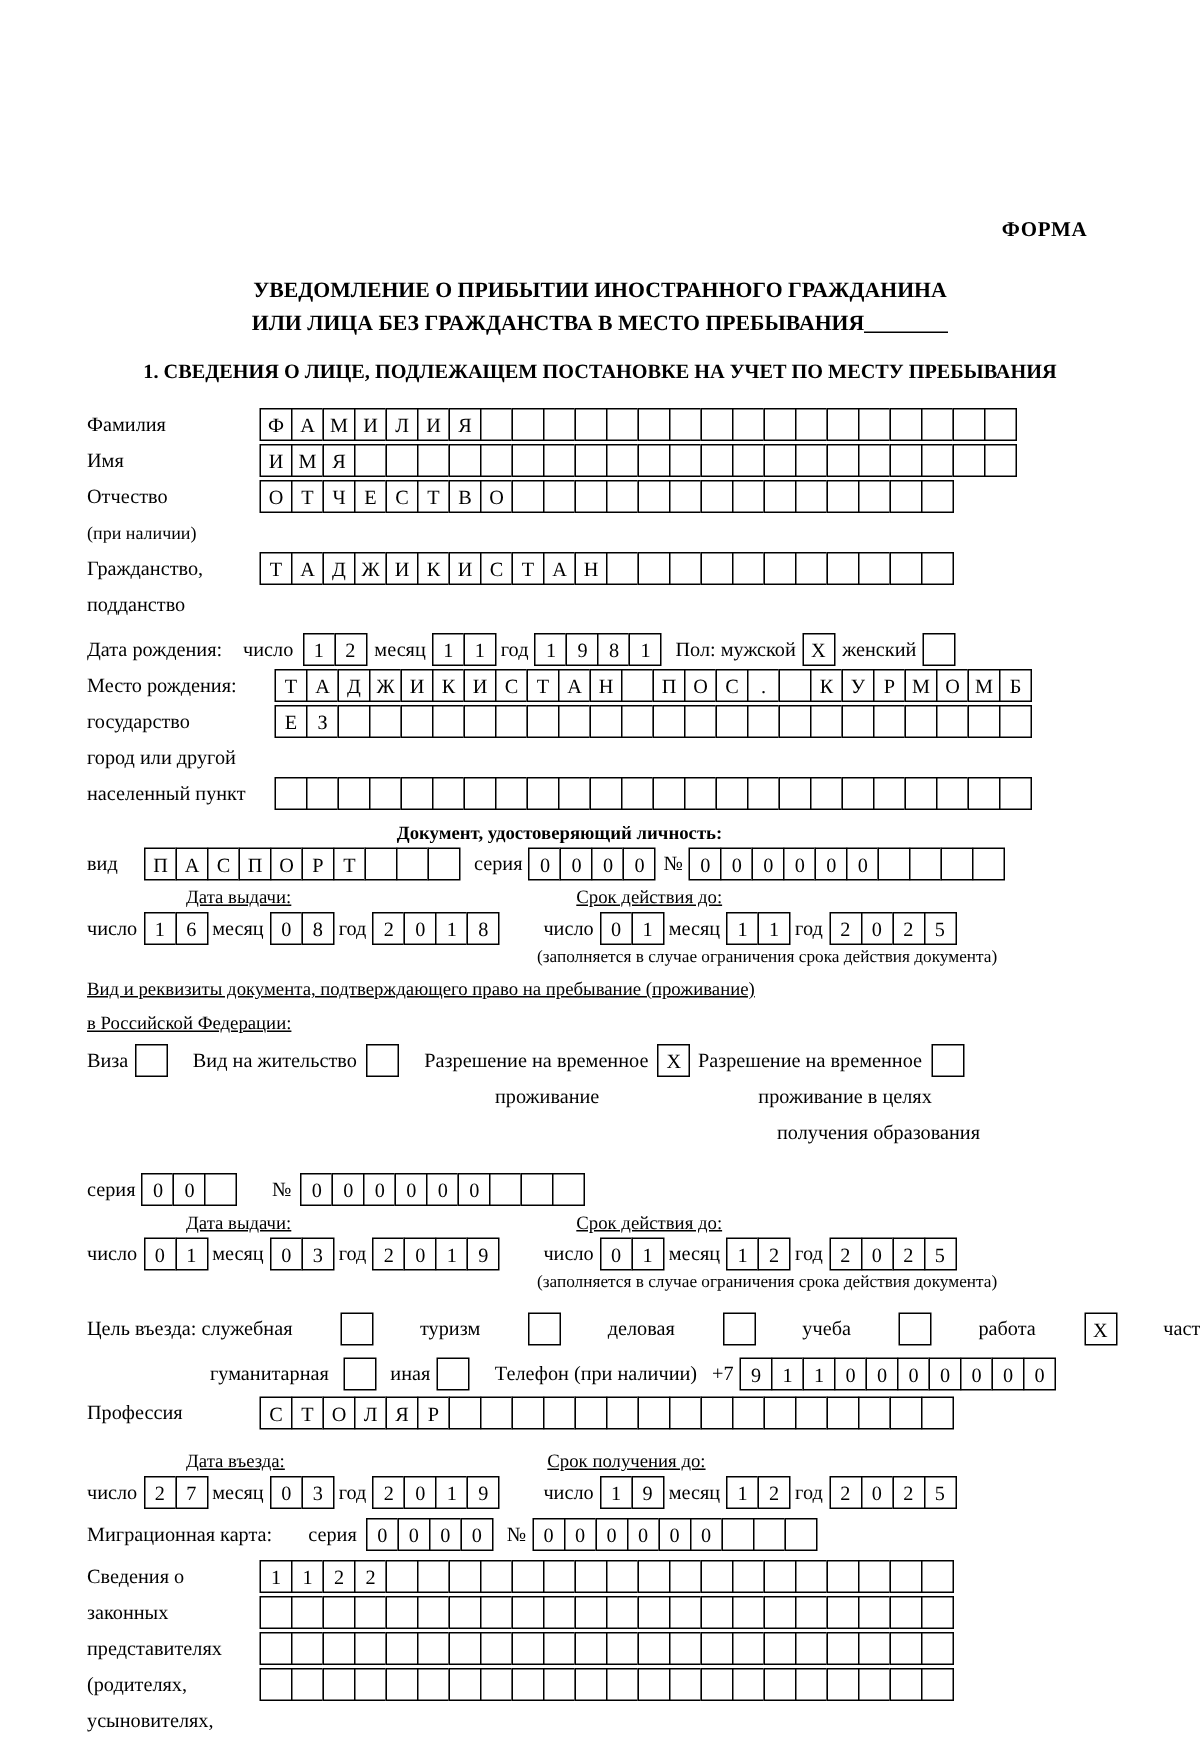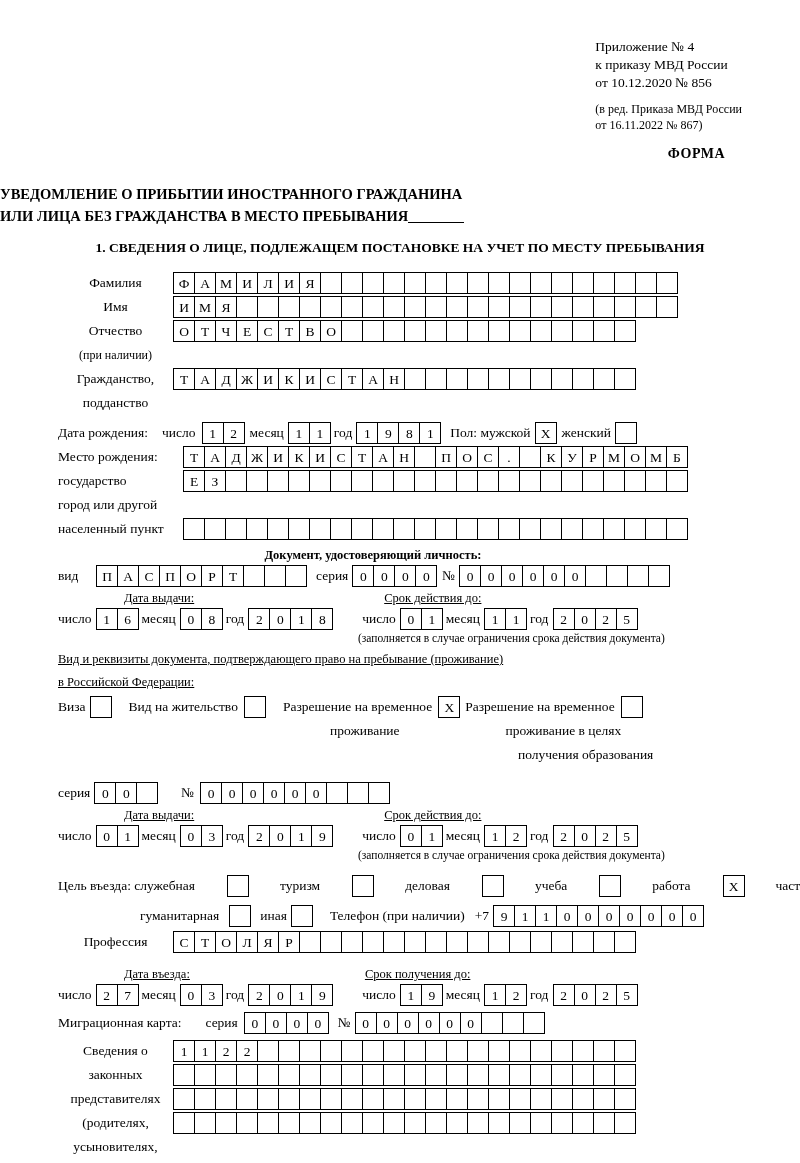--- a/index.html
+++ b/index.html
@@ -16,34 +16,34 @@
     text-align:left;line-height:1.35;font-size:13.5px;
   }
   .hdr .small{font-size:12px;}
   .hdr .gap{height:8px;}
   .forma{
     position:absolute;right:75px;top:146px;
     font-weight:bold;font-size:14px;letter-spacing:.5px;
   }
   .title{
     position:absolute;left:0;right:0;top:184px;
-    font-weight:bold;font-size:14.5px;line-height:1.5;
+    text-align:center;font-weight:bold;font-size:14.5px;line-height:1.5;
   }
   .title .u{display:inline-block;width:56px;border-bottom:1px solid #000;height:14px;vertical-align:-2px;}
   .sect{
     position:absolute;left:0;right:0;top:240px;
     text-align:center;font-weight:bold;font-size:13.5px;
   }
 
   .form{position:absolute;left:58px;top:272px;width:690px;}
 
   .row{display:flex;align-items:flex-start;margin-bottom:2px;}
   .lbl{font-size:13.5px;line-height:22px;white-space:nowrap;}
   .lbl.small{font-size:12px;}
-  .lbl.w1{width:115px;text-align:center;}
+  .lbl.w1{width:115px;}
   .lbl.w2{width:125px;}
   .boxes{display:flex;}
   .bx{
     width:22px;height:22px;
     border:1px solid #000;
     margin-right:-1px;
     box-sizing:border-box;
     text-align:center;
     line-height:21px;
     font-size:13.5px;
@@ -64,28 +64,20 @@
   .note{font-size:11.5px;}
   .sub{font-size:12.5px;text-decoration:underline;}
   .footnote{font-size:12.5px;text-align:center;}
   .line-sp{height:6px;}
 </style>
 </head>
 <body>
 
 <div class="page">
 
-  <div class="hdr">
-    <div>Приложение № 4</div>
-    <div>к приказу МВД России</div>
-    <div>от 10.12.2020 № 856</div>
-    <div class="gap"></div>
-    <div class="small">(в ред. Приказа МВД России</div>
-    <div class="small">от 16.11.2022 № 867)</div>
-  </div>
 
   <div class="forma">ФОРМА</div>
 
   <div class="title">
     <span>УВЕДОМЛЕНИЕ О ПРИБЫТИИ ИНОСТРАННОГО ГРАЖДАНИНА</span><br>
     <span>ИЛИ ЛИЦА БЕЗ ГРАЖДАНСТВА В МЕСТО ПРЕБЫВАНИЯ</span><span class="u"></span>
   </div>
 
   <div class="sect">1. СВЕДЕНИЯ О ЛИЦЕ, ПОДЛЕЖАЩЕМ ПОСТАНОВКЕ НА УЧЕТ ПО МЕСТУ ПРЕБЫВАНИЯ</div>
 

